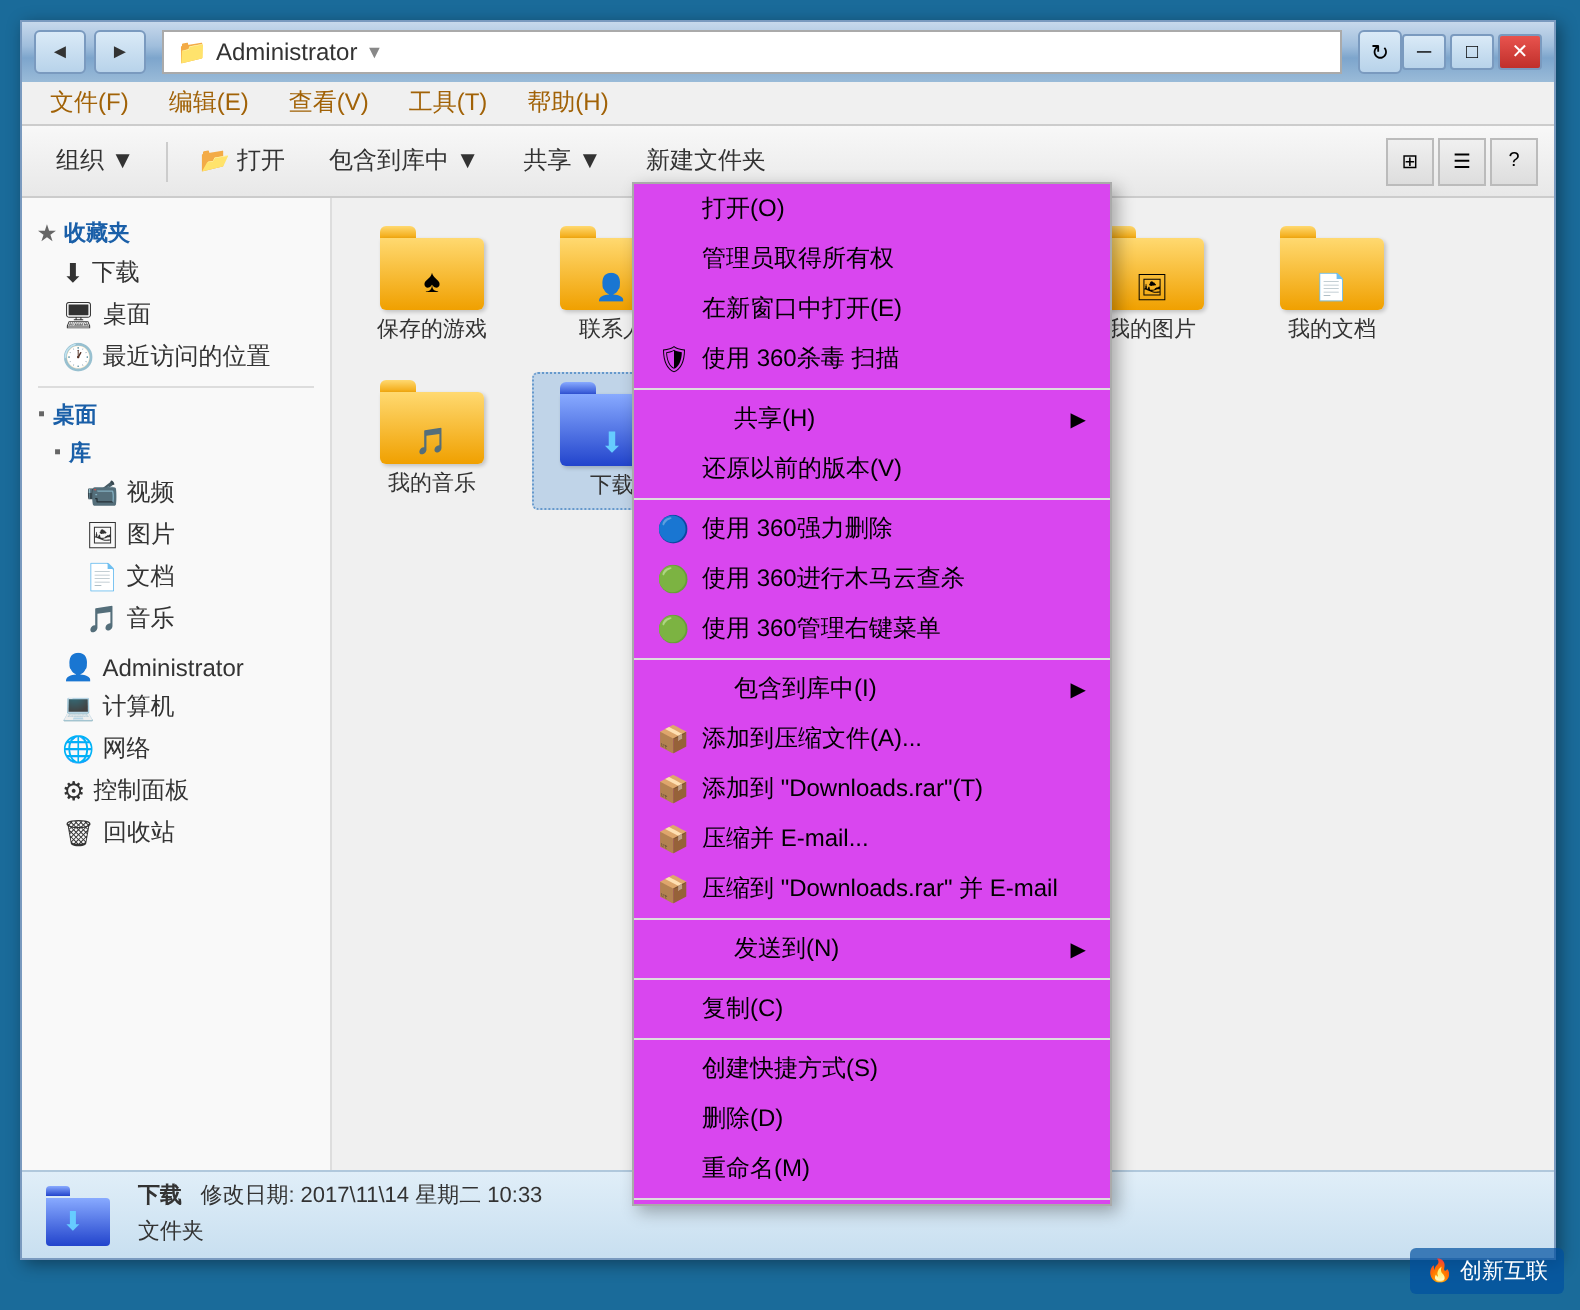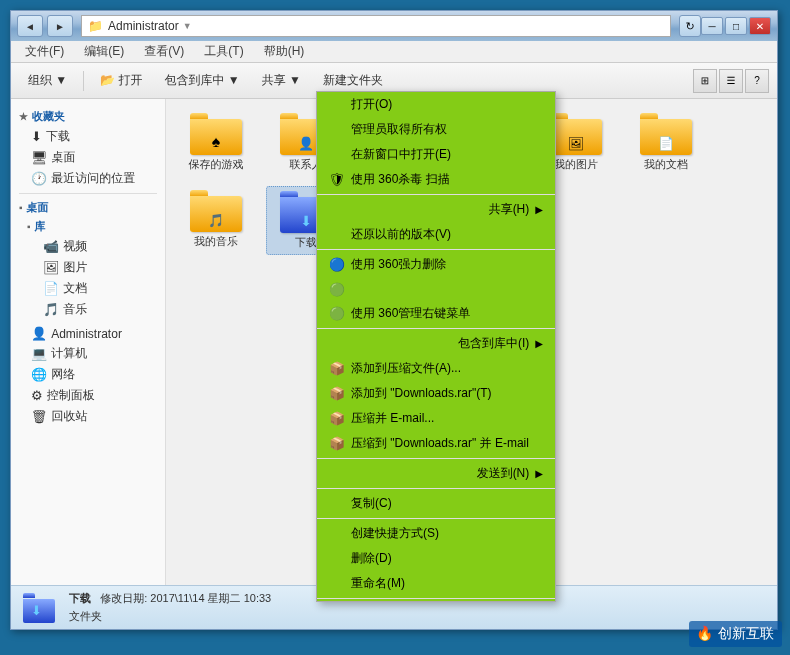--- a/index.html
+++ b/index.html
@@ -124,21 +124,21 @@
       display: flex;
       align-items: center;
       padding: 0 8px;
       gap: 8px;
       border-bottom: 1px solid #ccc;
       flex-shrink: 0;
     }
     .menu-item {
       padding: 2px 6px;
       cursor: pointer;
-      color: #404040;
+      color: #a16207;
       font-size: 12px;
     }
 
     
     .toolbar {
       height: 36px;
       background: linear-gradient(to bottom, #f8f8f8, #e8e8e8);
       display: flex;
       align-items: center;
       padding: 0 8px;
@@ -297,35 +297,35 @@
       flex-shrink: 0;
     }
     .status-info { font-size: 11px; color: #333; line-height: 1.6; }
 
     
     .context-menu {
       position: absolute;
       top: 80px;
       left: 305px;
       width: 240px;
-      background: #84cc16;
+      background: #d946ef;
       border: 1px solid #aaa;
       box-shadow: 3px 3px 8px rgba(0,0,0,0.3);
       z-index: 100;
       font-size: 12px;
     }
     .ctx-item {
       padding: 4px 12px;
       cursor: pointer;
       display: flex;
       align-items: center;
       gap: 6px;
       white-space: nowrap;
     }
-    .ctx-item.has-arrow { justify-content: flex-end; }
+    .ctx-item.has-arrow { justify-content: space-between; margin-left: 16px; }
     .ctx-item .arrow { font-size: 10px; }
     .ctx-separator { height: 1px; background: #ddd; margin: 2px 0; }
     .ctx-item.highlighted {
       background: white;
       color: #333;
       outline: 2px solid red;
       outline-offset: -2px;
     }
     .ctx-icon {
       width: 16px;
@@ -337,21 +337,21 @@
       flex-shrink: 0;
     }
 
     
     .watermark {
       position: absolute;
       bottom: 8px;
       right: 8px;
       background: rgba(0,80,160,0.7);
       color: white;
-      font-size: 14px;
+      font-size: 11px;
       padding: 4px 8px;
       border-radius: 3px;
     }
 
     
     .status-folder-body {
       width: 32px;
       height: 24px;
       background: linear-gradient(to bottom, #88aaff, #2244cc);
       border-radius: 0 2px 2px 2px;
@@ -635,20 +635,21 @@
       <span class="ctx-icon"></span>
       <span>还原以前的版本(V)</span>
     </div>
     <div class="ctx-separator"></div>
     <div class="ctx-item">
       <span class="ctx-icon">🔵</span>
       <span>使用 360强力删除</span>
     </div>
     <div class="ctx-item">
       <span class="ctx-icon">🟢</span>
+      <span>使用 360进行木马云查杀</span>
     </div>
     <div class="ctx-item">
       <span class="ctx-icon">🟢</span>
       <span>使用 360管理右键菜单</span>
     </div>
     <div class="ctx-separator"></div>
     <div class="ctx-item has-arrow">
       <div style="display:flex;align-items:center;gap:6px">
         <span class="ctx-icon"></span>
         <span>包含到库中(I)</span>

